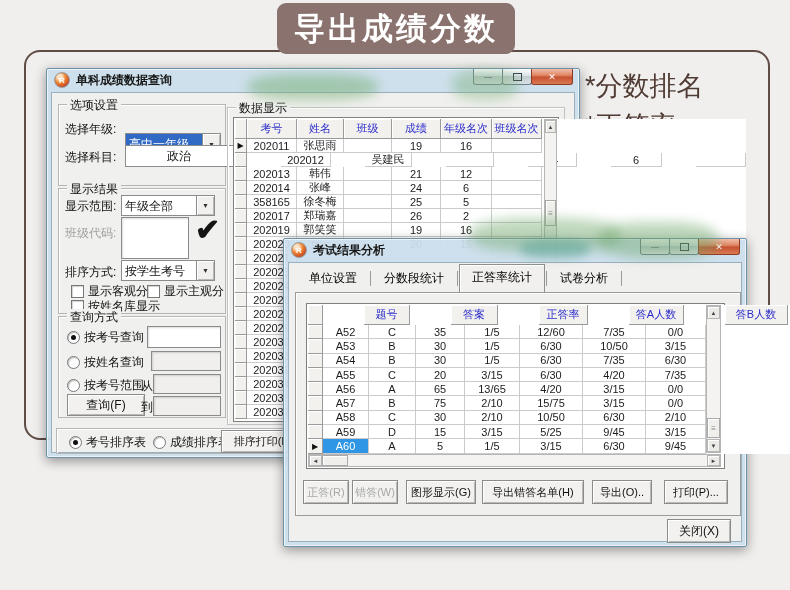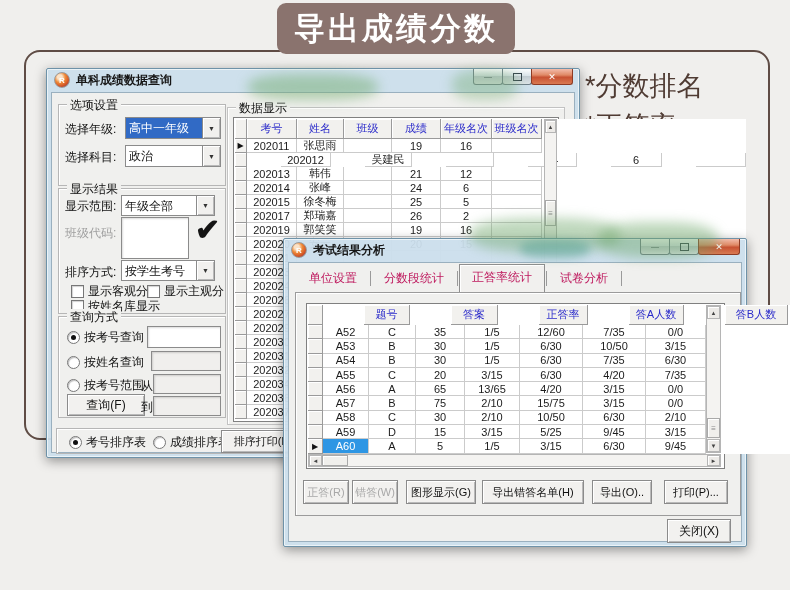--- a/index.html
+++ b/index.html
@@ -78,21 +78,21 @@
 
   
   .sb{position:absolute;background:#f4f3f1;border:1px solid #b5b5b5;box-sizing:border-box;}
   .sbbtn{position:absolute;background:#eceae7;border:1px solid #b5b5b5;box-shadow:inset 1px 1px 0 #fff;
          display:flex;align-items:center;justify-content:center;font-size:6px;color:#444;box-sizing:border-box;}
   .sbthumb{position:absolute;background:#f0efec;border:1px solid #a9a9a9;box-shadow:inset 1px 1px 0 #fff;
          display:flex;align-items:center;justify-content:center;font-size:8px;color:#8a8a8a;box-sizing:border-box;}
 
   
   .tabstrip{position:absolute;display:flex;align-items:flex-end;height:24px;}
-  .tab{font-size:12px;padding:4px 12px 5px 12px;color:#be185d;white-space:nowrap;}
+  .tab{font-size:12px;padding:4px 12px 5px 12px;color:#000000;white-space:nowrap;}
   .tab.active{background:#f1f0ee;border:1px solid #8f8f8f;border-bottom:none;box-shadow:inset 1px 1px 0 #fff;
               margin-bottom:-1px;padding-bottom:7px;}
   .tabdiv{width:1px;height:15px;background:#9a9a9a;margin:0 1px 6px 1px;}
   .tabpage{position:absolute;border:1px solid #9b9b9b;box-shadow:inset 1px 1px 0 #fff;}
 </style>
 </head>
 <body>
 
 <div class="abs outer-box"></div>
 <div class="abs banner">
@@ -124,26 +124,26 @@
       </div>
     <div class="capbtn close">
         <span>✕</span>
       </div>
   </div>
   <div class="client">
 
     <div class="group" style="left:6px;top:11px;width:166px;height:80px;">
       <span class="group-label">选项设置</span>
       <span class="lbl abs" style="left:6px;top:16px;">选择年级:</span>
-      <div class="combo abs" style="left:66px;top:12px;width:94px;height:20px;">
+      <div class="combo abs" style="left:66px;top:28px;width:94px;height:20px;">
         <span class="val sel">高中一年级</span>
         <span class="drop">▼</span>
       </div>
       <span class="lbl abs" style="left:6px;top:44px;">选择科目:</span>
-      <div class="combo abs" style="left:66px;top:40px;width:94px;height:20px;">
+      <div class="combo abs" style="left:66px;top:40px;width:94px;height:20px;padding-left:38px;">
         <span class="val">政治</span>
         <span class="drop">▼</span>
       </div>
     </div>
 
     <div class="group" style="left:6px;top:95px;width:166px;height:124px;">
       <span class="group-label">显示结果</span>
       <span class="lbl abs" style="left:6px;top:9px;">显示范围:</span>
       <div class="combo abs" style="left:62px;top:6px;width:92px;height:19px;">
         <span class="val">年级全部</span>
@@ -251,21 +251,21 @@
             <div class="gcell gsel" style="width: 12px;"></div>
             <div class="gcell" style="width: 50px;">202014</div>
             <div class="gcell" style="width: 47px;">张峰</div>
             <div class="gcell" style="width: 48px;"></div>
             <div class="gcell" style="width: 49px;">24</div>
             <div class="gcell" style="width: 51px;">6</div>
             <div class="gcell" style="width: 50px;"></div>
           </div>
           <div class="grid-row" style="height: 14px;">
             <div class="gcell gsel" style="width: 12px;"></div>
-            <div class="gcell" style="width: 50px;">202015</div>
+            <div class="gcell" style="width: 50px;">358165</div>
             <div class="gcell" style="width: 47px;">徐冬梅</div>
             <div class="gcell" style="width: 48px;"></div>
             <div class="gcell" style="width: 49px;">25</div>
             <div class="gcell" style="width: 51px;">5</div>
             <div class="gcell" style="width: 50px;"></div>
           </div>
           <div class="grid-row" style="height: 14px;">
             <div class="gcell gsel" style="width: 12px;"></div>
             <div class="gcell" style="width: 50px;">202017</div>
             <div class="gcell" style="width: 47px;">郑瑞嘉</div>

